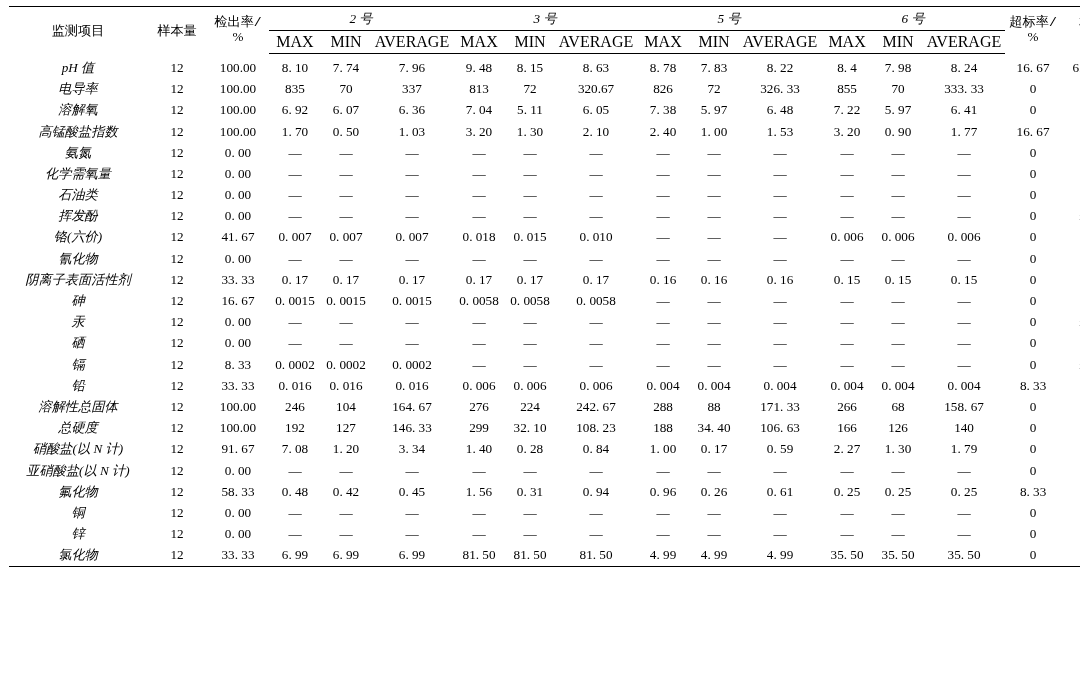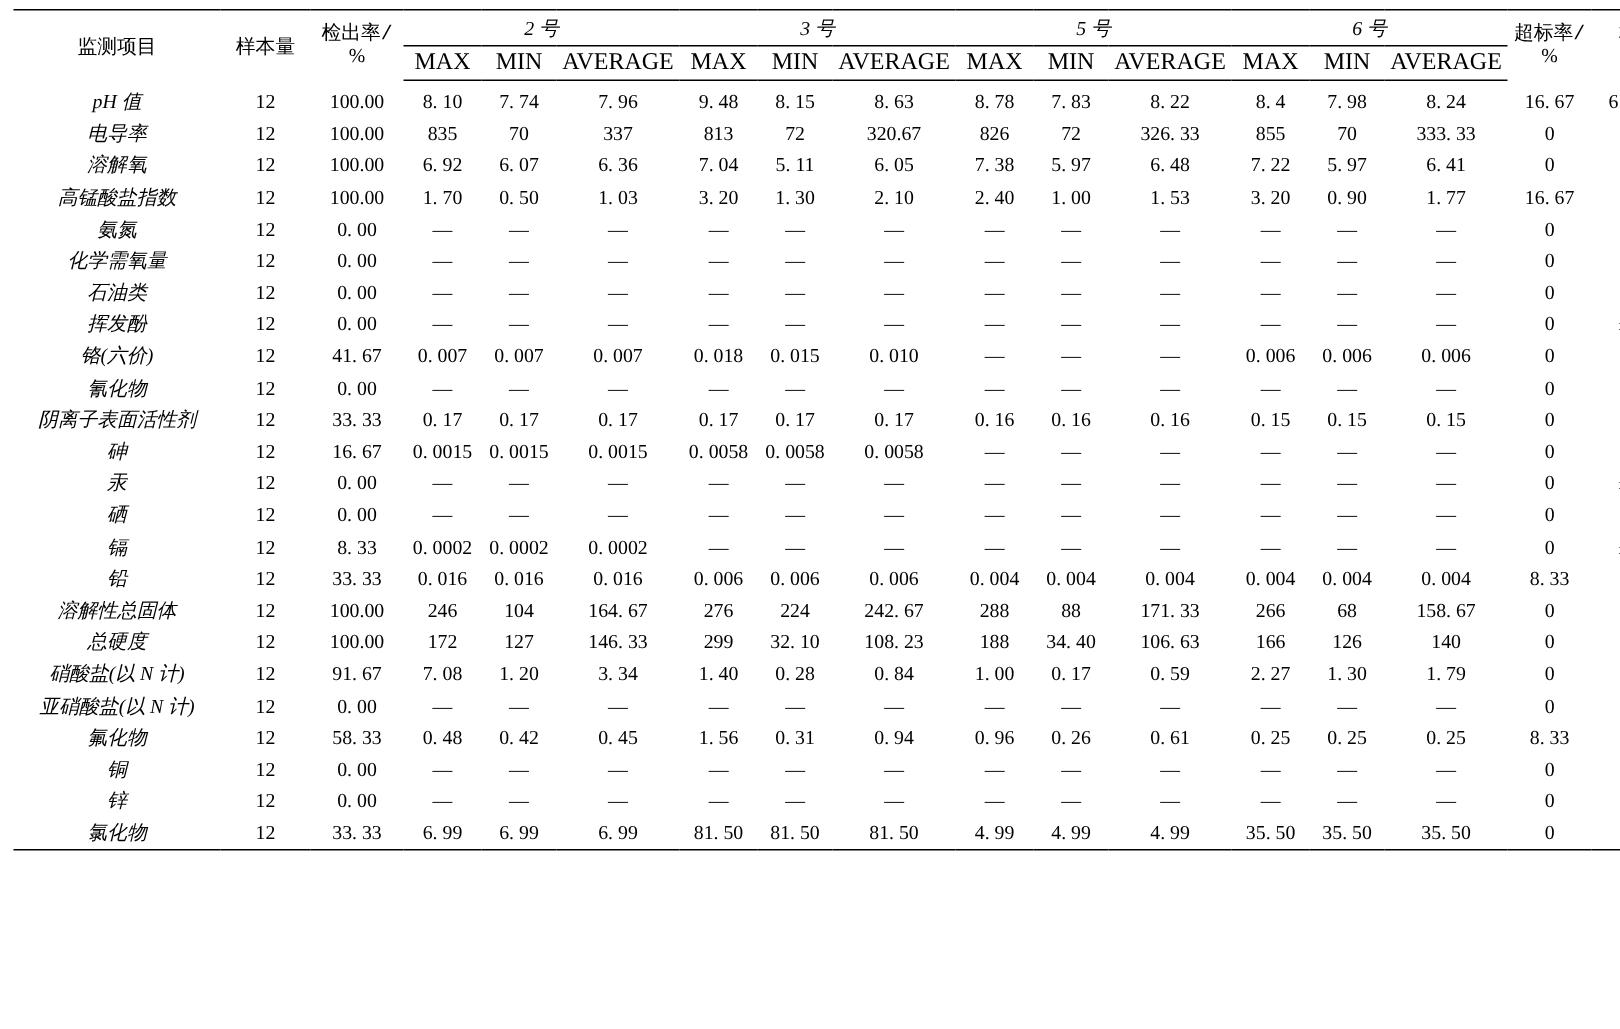--- a/index.html
+++ b/index.html
@@ -472,21 +472,21 @@
           <td>266</td>
           <td>68</td>
           <td>158. 67</td>
           <td>0</td>
           <td>≤1000</td>
         </tr>
         <tr>
           <td class="item">总硬度</td>
           <td>12</td>
           <td>100.00</td>
-          <td>172</td>
+          <td>192</td>
           <td>127</td>
           <td>146. 33</td>
           <td>299</td>
           <td>32. 10</td>
           <td>108. 23</td>
           <td>188</td>
           <td>34. 40</td>
           <td>106. 63</td>
           <td>166</td>
           <td>126</td>

